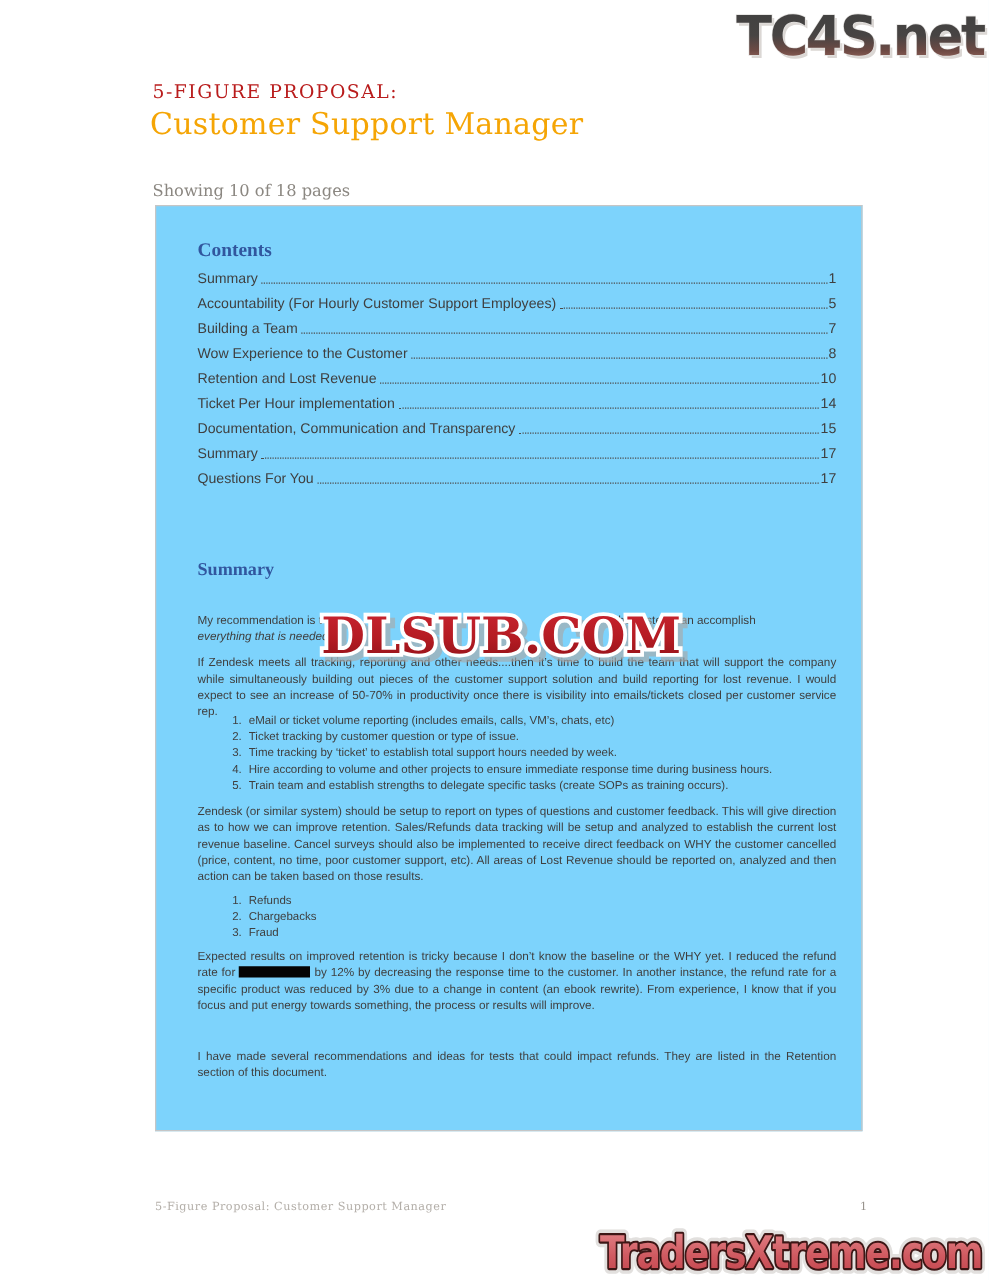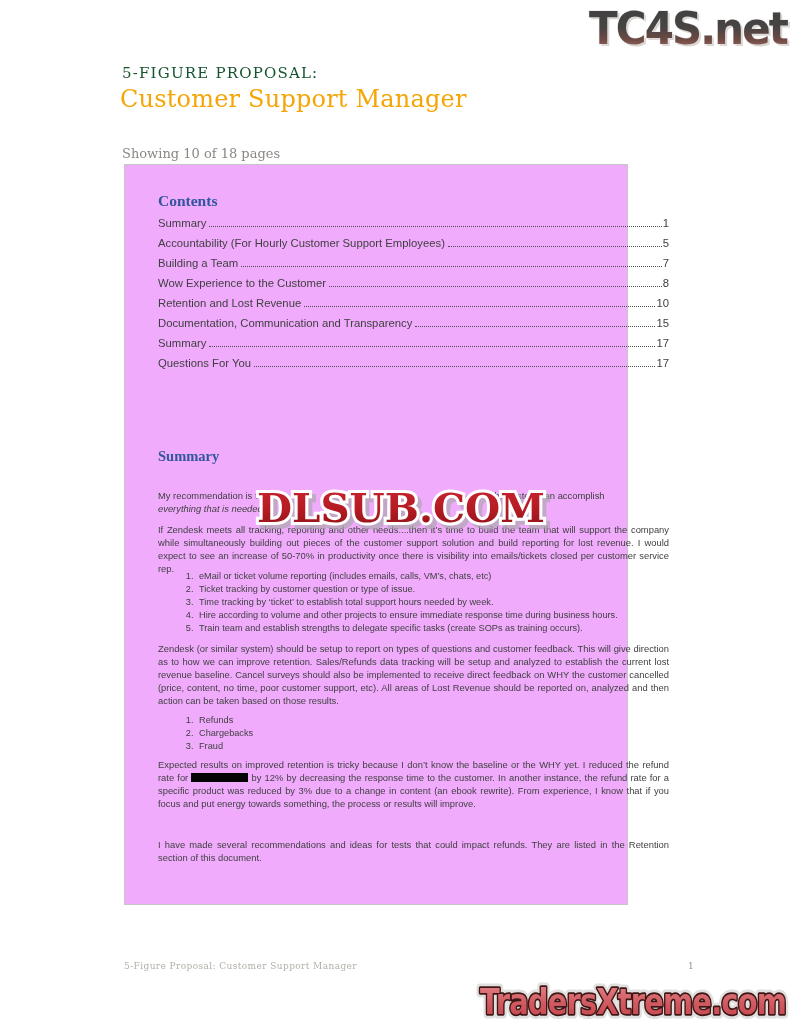--- a/index.html
+++ b/index.html
@@ -12,40 +12,40 @@
     overflow: hidden;
     font-family: "Liberation Sans", sans-serif;
   }
 
   
   .site-logo { position: absolute; left: 582px; top: 2px; }
   .kicker {
     position: absolute; left: 122px; top: 64px;
     font-family: "DejaVu Serif", serif;
     font-size: 15px; letter-spacing: 1.2px;
-    color: #14532d;
+    color: #b91c1c;
     text-align: right;
   }
   .doc-title {
     position: absolute; left: 120px; top: 85px;
     font-family: "DejaVu Serif", serif;
     font-size: 24px; font-weight: normal;
     color: #f5a505; letter-spacing: 0.2px;
   }
   .paging {
     position: absolute; left: 122px; top: 146px;
     font-family: "DejaVu Serif", serif;
     font-size: 13px; color: #8b8781;
   }
 
   
   .page-box {
     position: absolute; left: 124px; top: 164px;
-    width: 504px; height: 741px;
-    background: #f0abfc;
+    width: 566px; height: 741px;
+    background: #7dd3fc;
     border: 1px solid #c6c6c6;
   }
   .toc-heading {
     position: absolute; left: 33px; top: 27px;
     font-family: "Liberation Serif", serif;
     font-weight: bold; font-size: 15.5px;
     color: #31569e;
   }
   .toc { position: absolute; left: 33px; top: 45px; width: 511px; }
   .toc-row { display: flex; align-items: flex-end; height: 20px; }
@@ -166,20 +166,25 @@
           <span class="toc-leader"></span>
           <span class="toc-page">8</span>
         </div>
 
         <div class="toc-row">
           <span class="toc-label">Retention and Lost Revenue</span>
           <span class="toc-leader"></span>
           <span class="toc-page">10</span>
         </div>
 
+        <div class="toc-row">
+          <span class="toc-label">Ticket Per Hour implementation</span>
+          <span class="toc-leader"></span>
+          <span class="toc-page">14</span>
+        </div>
 
         <div class="toc-row">
           <span class="toc-label">Documentation, Communication and Transparency</span>
           <span class="toc-leader"></span>
           <span class="toc-page">15</span>
         </div>
 
         <div class="toc-row">
           <span class="toc-label">Summary</span>
           <span class="toc-leader"></span>

